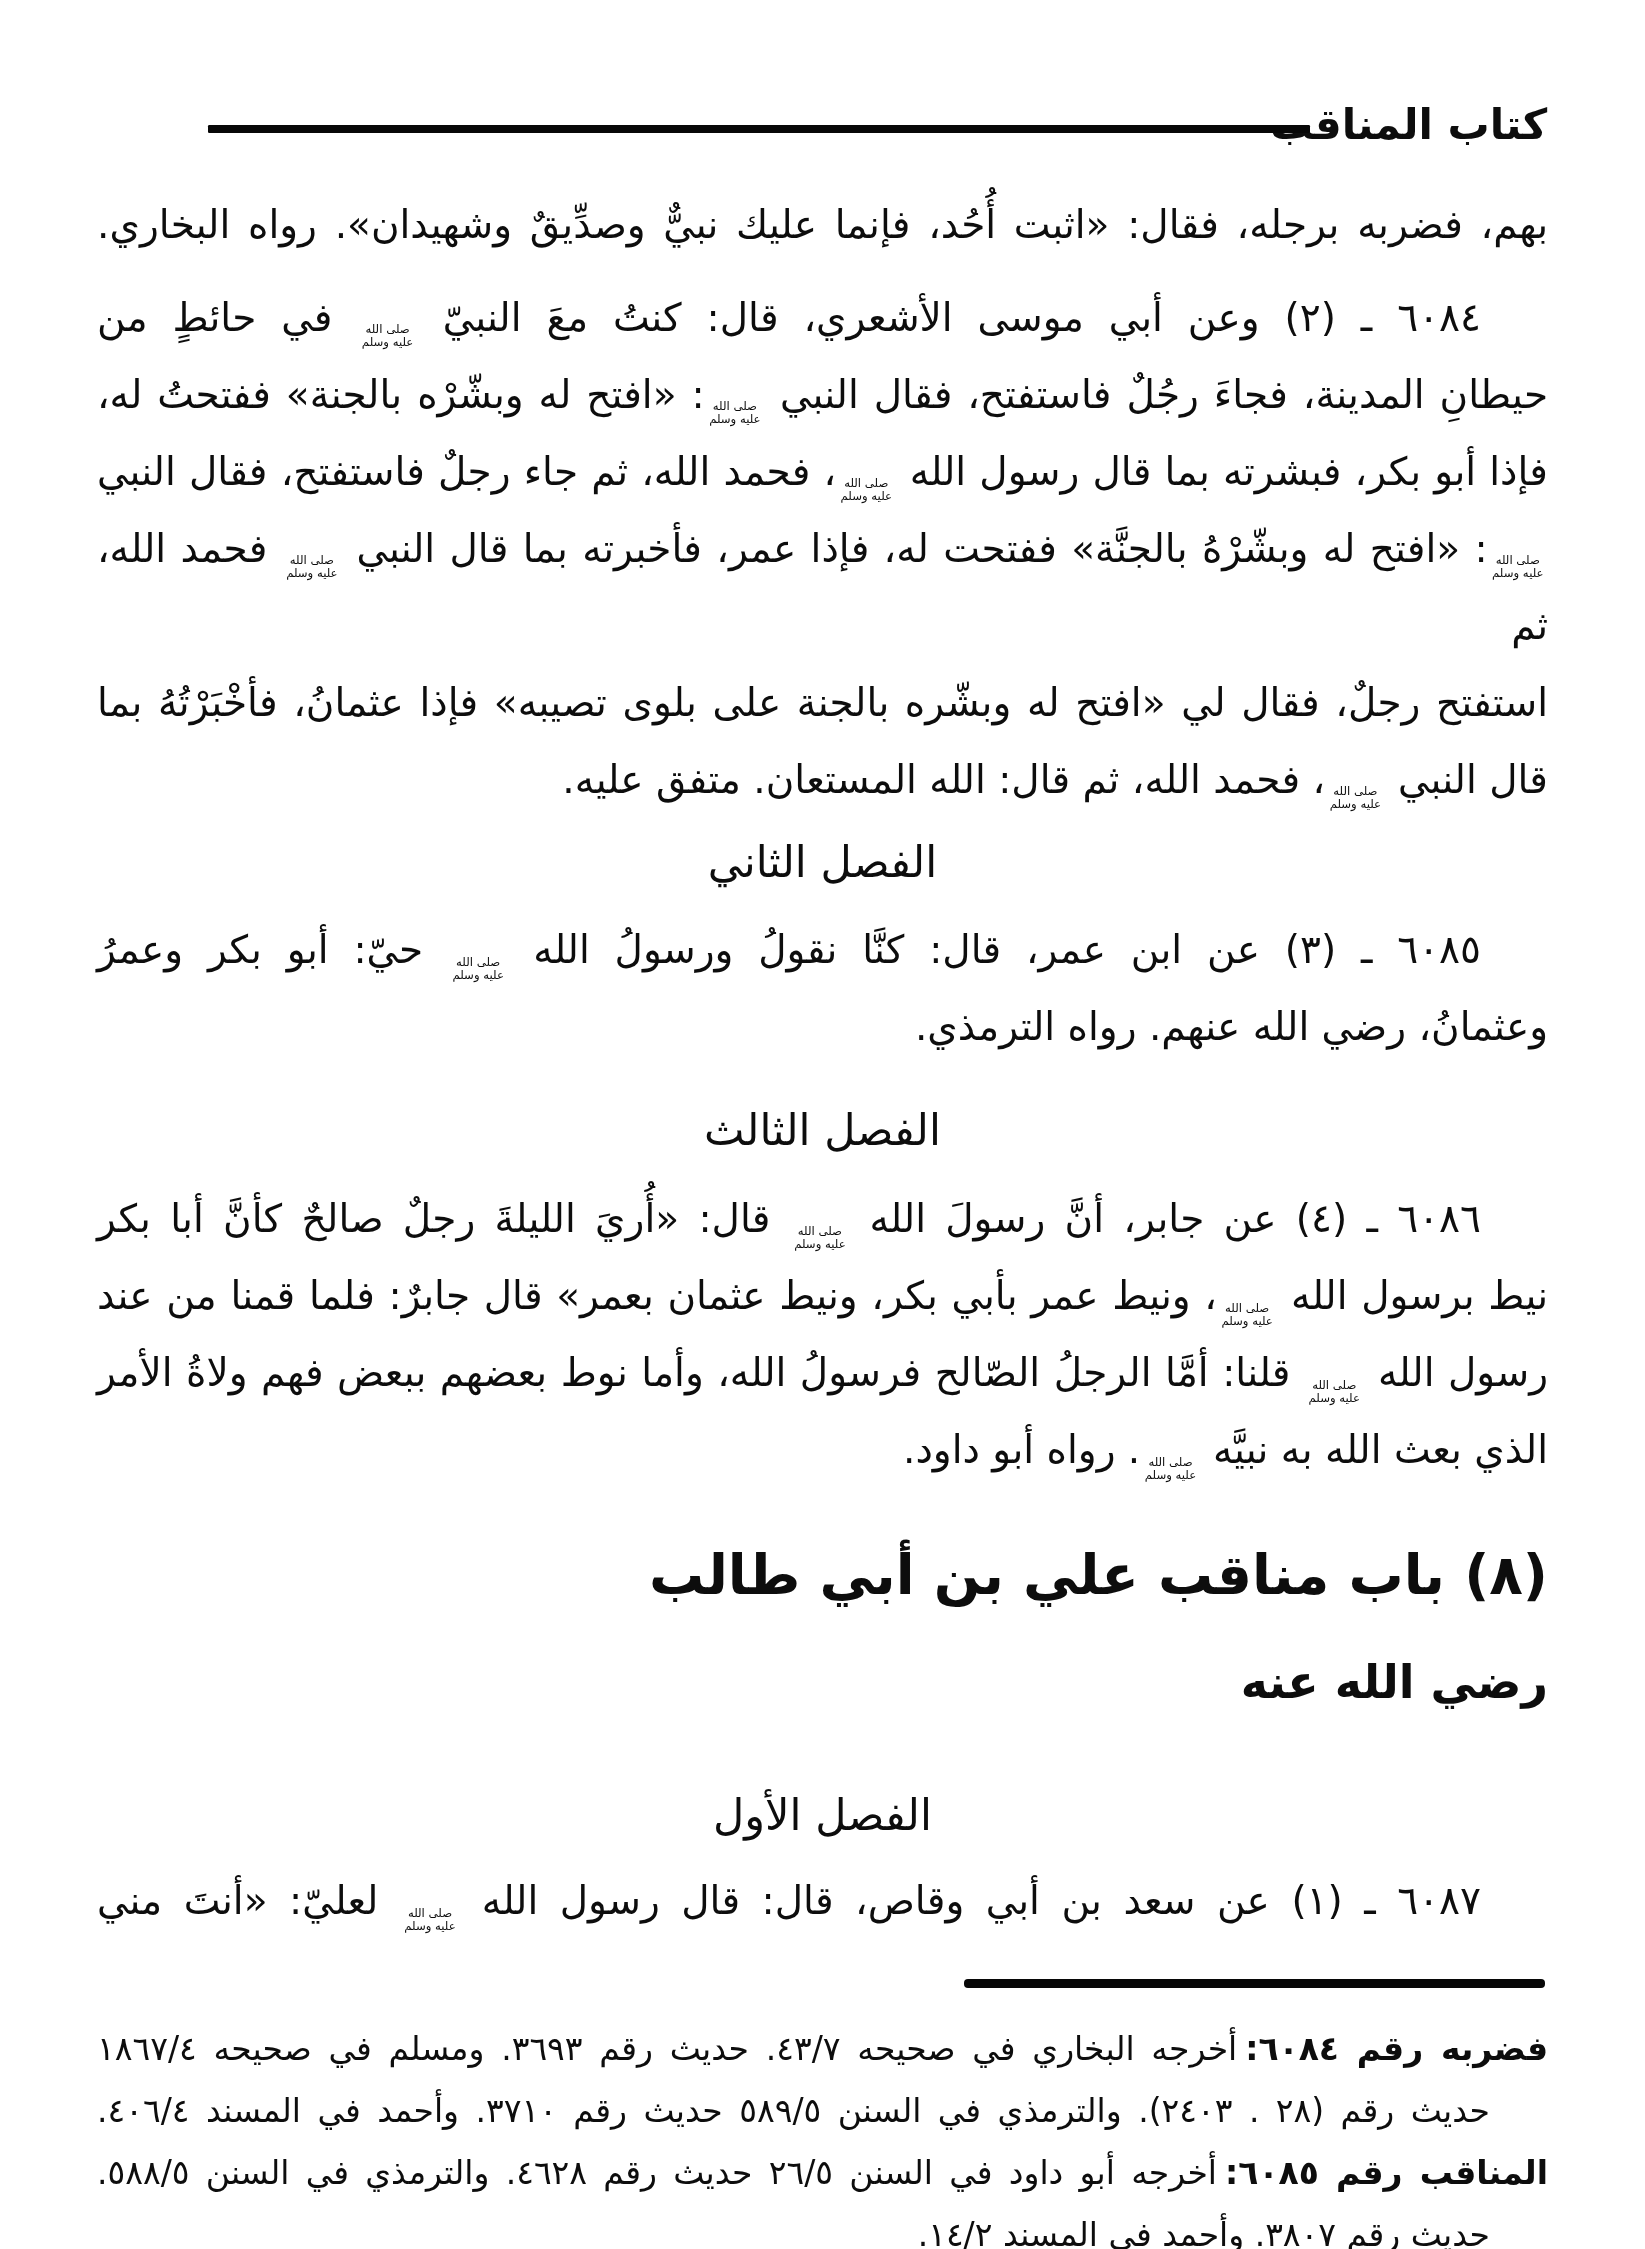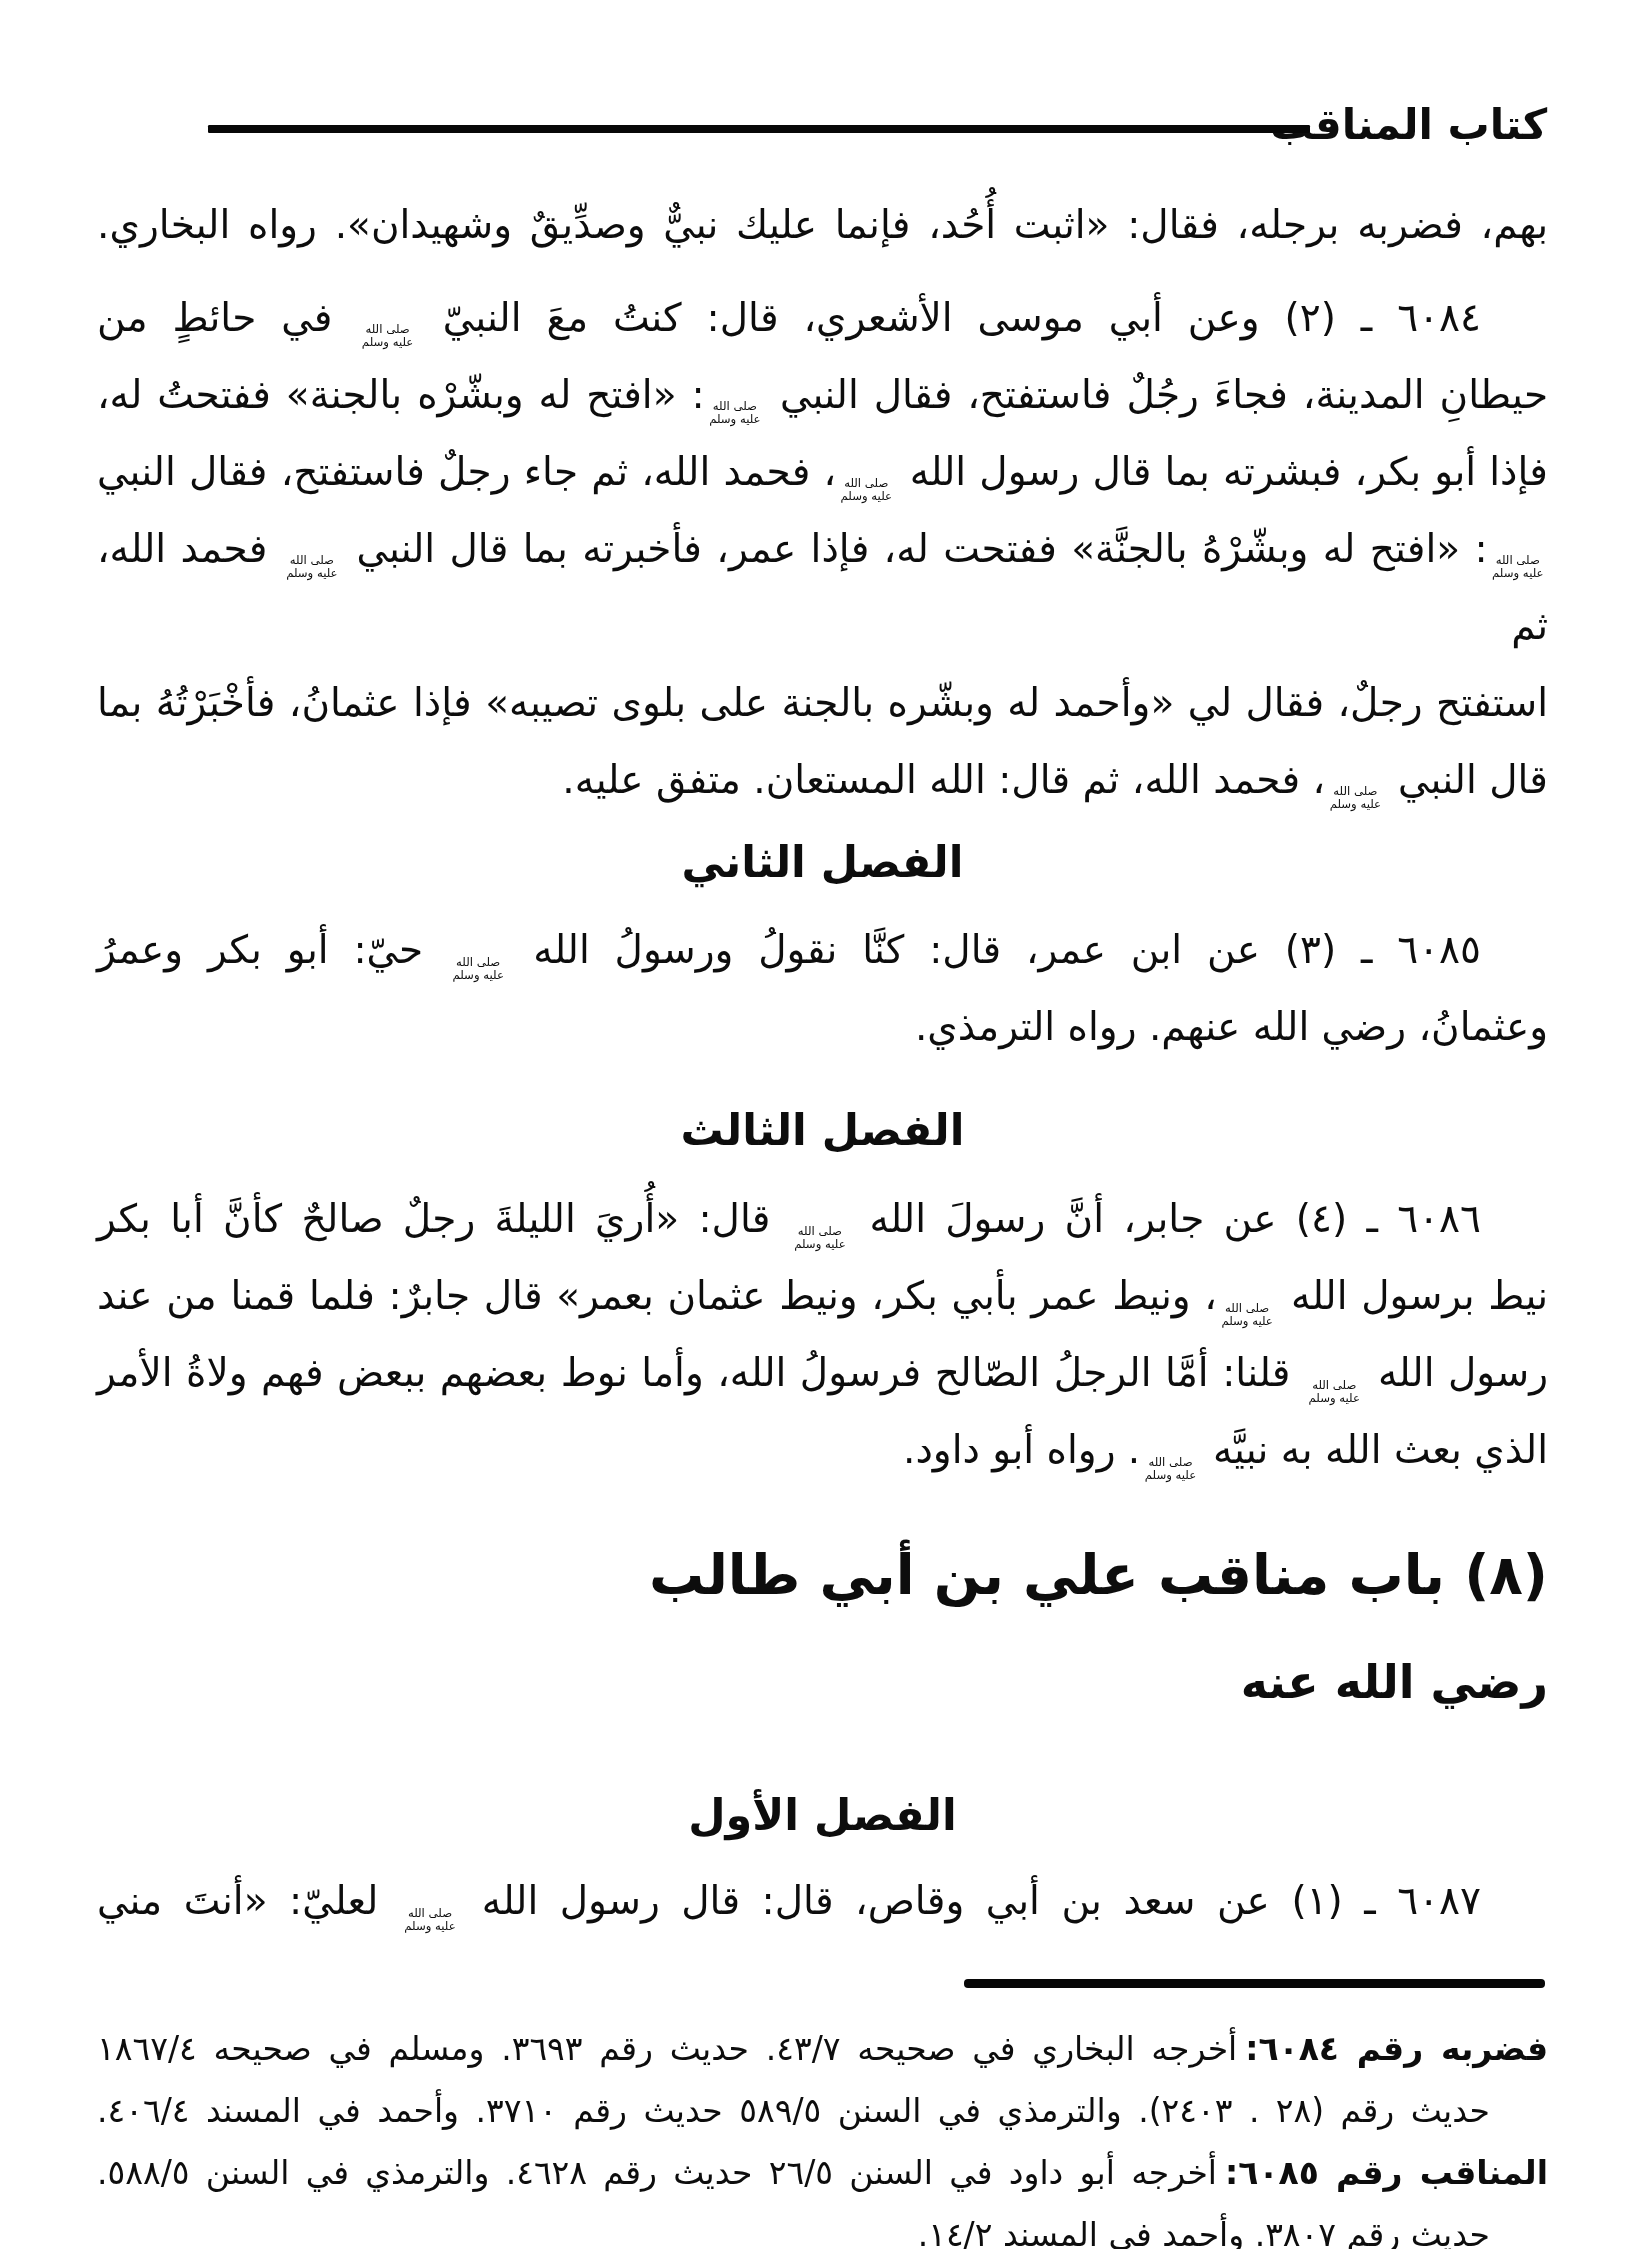--- a/index.html
+++ b/index.html
@@ -18,21 +18,21 @@
   .bl{margin:0;font-size:39px;line-height:77px;text-align:right}
   .just{text-align:justify;text-align-last:justify}
   .ind{padding-right:67px}
   .cont{margin-top:31.5px}
   .h84{margin-top:16px}
   .h85{margin-top:15.3px}
   .h86{margin-top:16px}
   .h87{margin-top:13.5px}
 
   
-  .fasl{margin:0;font-size:43px;font-weight:700;text-align:center;line-height:67px}
+  .fasl{margin:0;font-size:43px;font-weight:400;text-align:center;line-height:67px}
   .m-fasl2{margin-top:11.7px}
   .m-fasl3{margin-top:31.5px}
   .m-fasl1{margin-top:64px}
   .bab{margin:45px 0 0;font-size:55px;font-weight:700;text-align:right;line-height:85px}
   .radi{margin:28px 0 0;font-size:46px;font-weight:700;line-height:72px}
 
   
   .saw{display:inline-flex;flex-direction:column;align-items:center;font-size:11.7px;
        line-height:1.12;vertical-align:-2.7px;margin:0 4.5px;font-weight:400}
   .saw i{font-style:normal;display:block;white-space:nowrap}
@@ -72,21 +72,21 @@
             <i>صلى الله</i>
             <i>عليه وسلم</i>
           </span>، فحمد الله، ثم جاء رجلٌ فاستفتح، فقال النبي</p>
       <p class="bl just rich"><span class="saw">
             <i>صلى الله</i>
             <i>عليه وسلم</i>
           </span>: «افتح له وبشّرْهُ بالجنَّة» ففتحت له، فإذا عمر، فأخبرته بما قال النبي <span class="saw">
             <i>صلى الله</i>
             <i>عليه وسلم</i>
           </span> فحمد الله، ثم</p>
-      <p class="bl just rich">استفتح رجلٌ، فقال لي «وأحمد له وبشّره بالجنة على بلوى تصيبه» فإذا عثمانُ، فأخْبَرْتُهُ بما</p>
+      <p class="bl just rich">استفتح رجلٌ، فقال لي «افتح له وبشّره بالجنة على بلوى تصيبه» فإذا عثمانُ، فأخْبَرْتُهُ بما</p>
       <p class="bl rich">قال النبي <span class="saw">
             <i>صلى الله</i>
             <i>عليه وسلم</i>
           </span>، فحمد الله، ثم قال: الله المستعان. متفق عليه.</p>
     </div>
 
     <h2 class="fasl m-fasl2">الفصل الثاني</h2>
 
     <div class="h85">
       <p class="bl just ind rich">٦٠٨٥ ـ (٣) عن ابن عمر، قال: كنَّا نقولُ ورسولُ الله <span class="saw">

